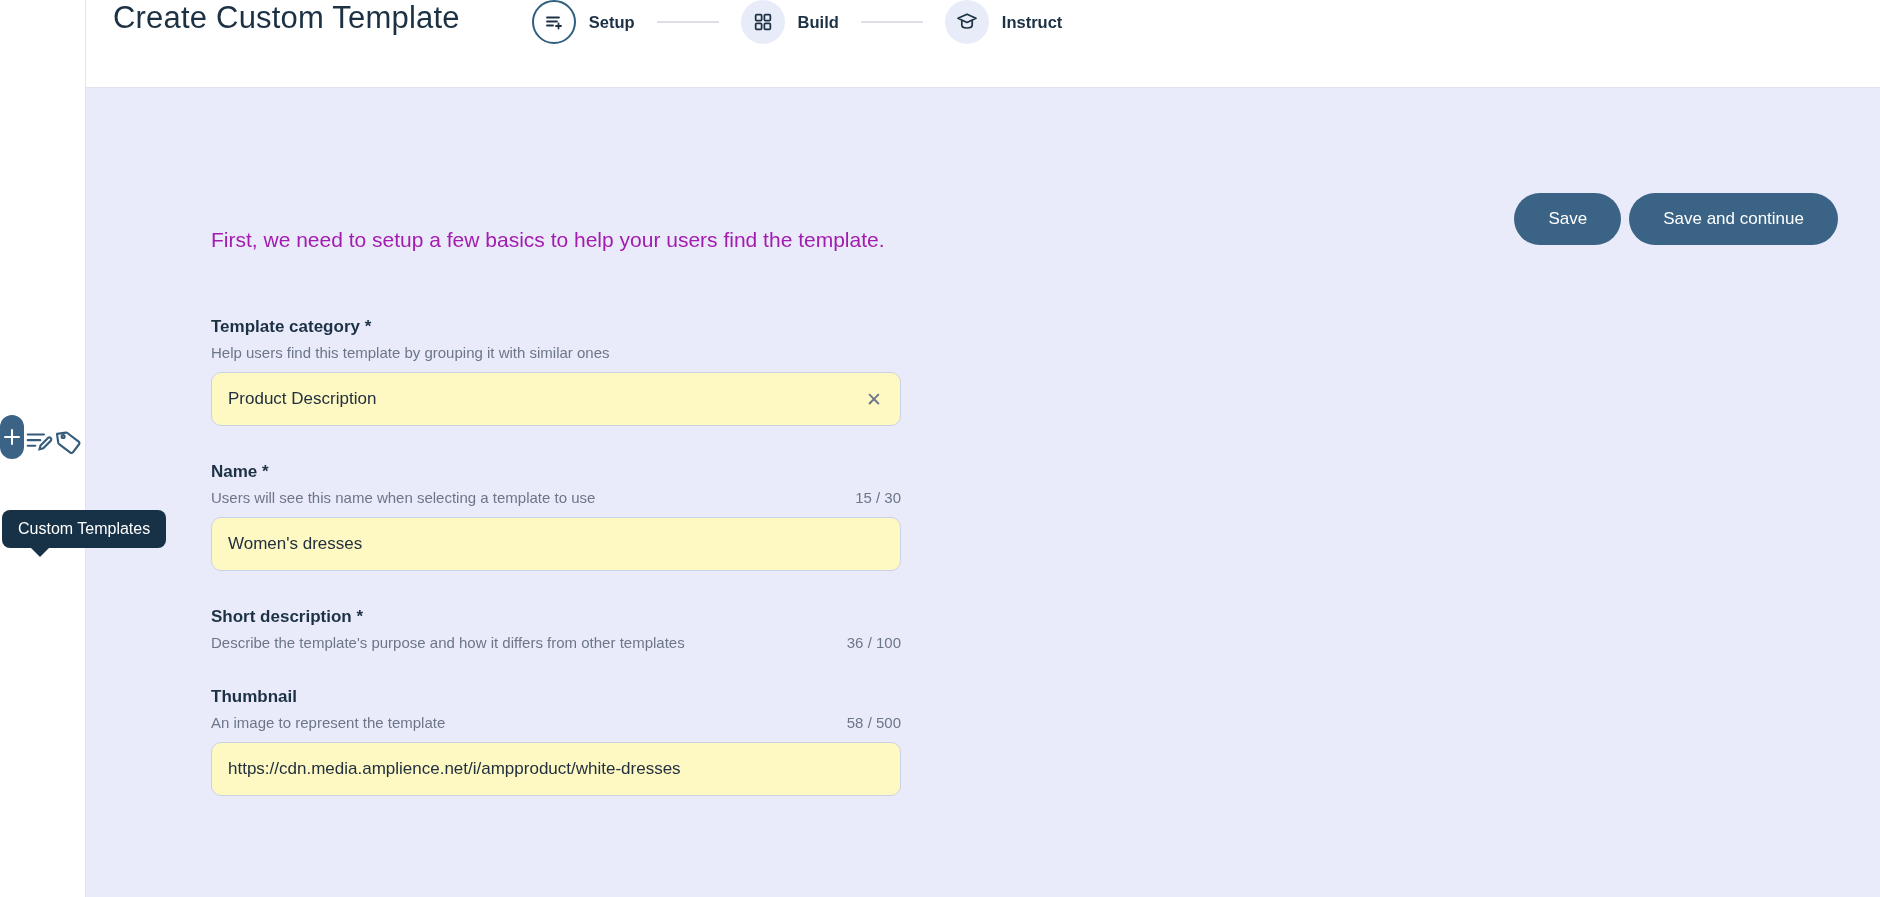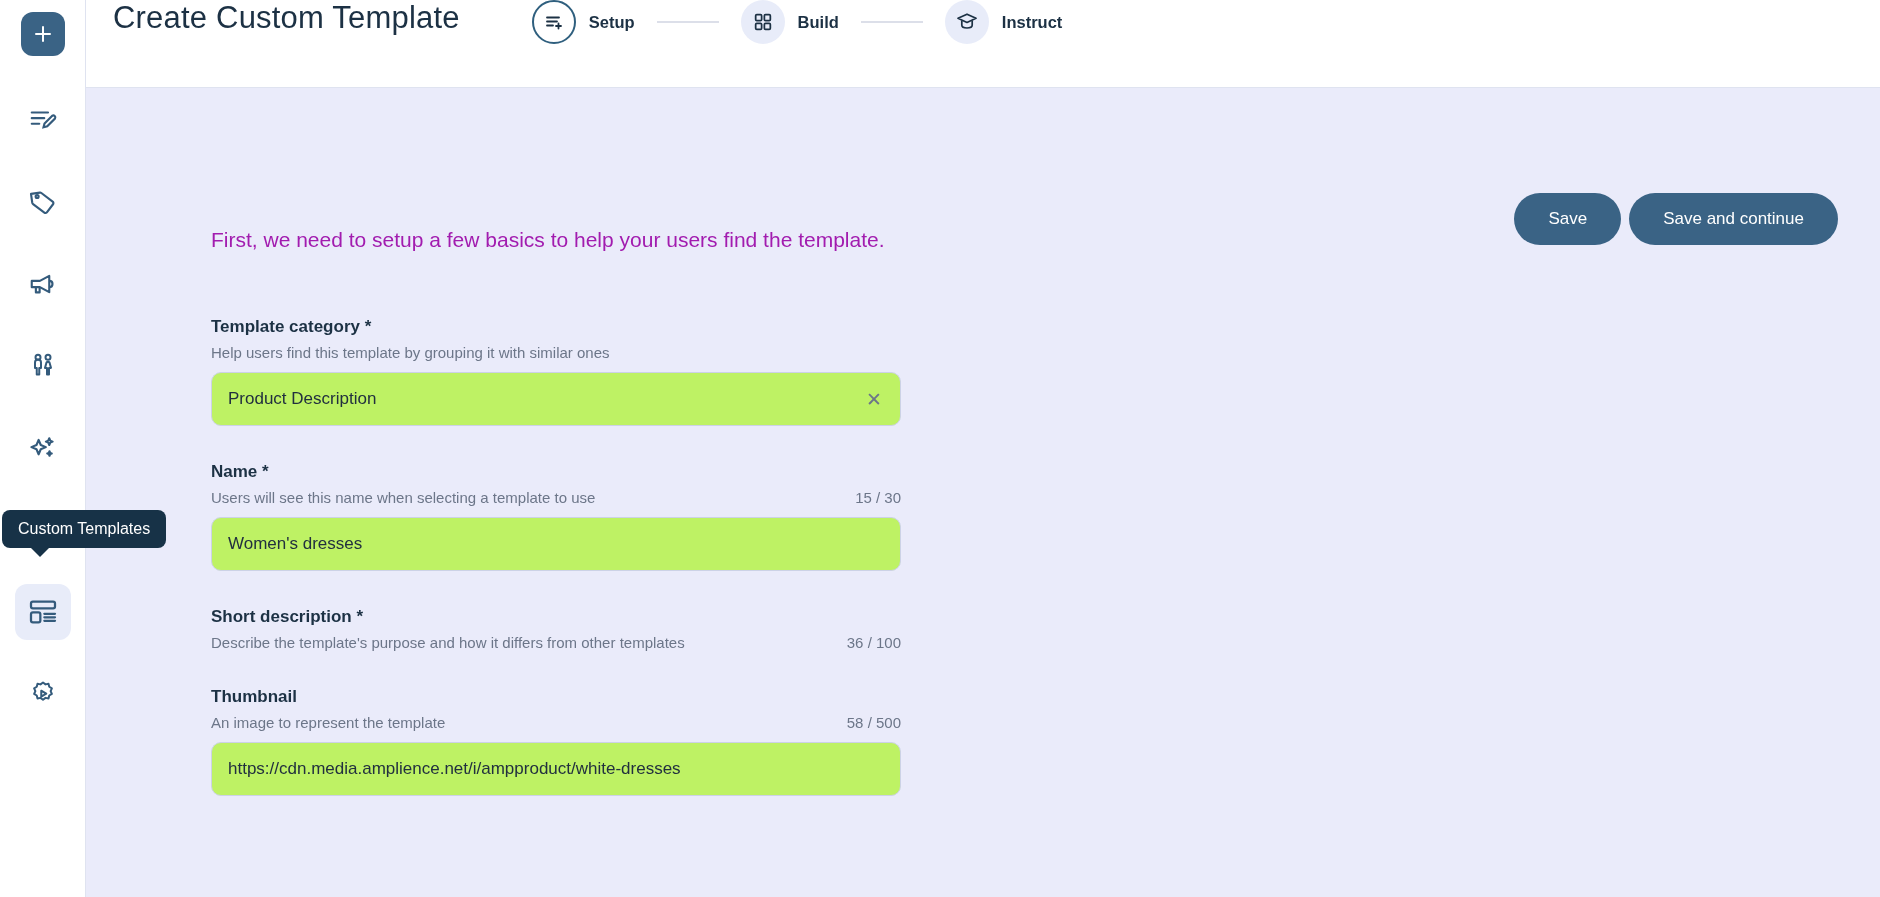--- a/index.html
+++ b/index.html
@@ -9,21 +9,21 @@
     background: #ffffff;
     overflow: hidden;
   }
   .app { display: flex; width: 1880px; height: 897px; }
 
   
   .sidebar {
     width: 86px; height: 897px;
     background: #ffffff;
     border-right: 1px solid #dfe3f0;
-    display: flex; flex-direction: column; align-items: center;
+    display: flex; align-items: center;
     padding-top: 12px;
     position: relative;
     flex: 0 0 86px;
   }
   .rail-item {
     width: 56px; height: 56px;
     display: flex; align-items: center; justify-content: center;
     border-radius: 12px;
     margin-bottom: 26px;
     color: #345b7c;
@@ -142,21 +142,21 @@
   .field-sub-row {
     display: flex; align-items: baseline; justify-content: space-between;
     width: 690px;
     margin-bottom: 11px;
   }
   .field-help { font-size: 15px; color: #6c7689; }
   .field-count { font-size: 15px; color: #6c7689; white-space: nowrap; }
 
   .input {
     width: 690px; height: 54px;
-    background: #bef264;
+    background: #fef9c3;
     border: 1px solid #ccd2e6;
     border-radius: 10px;
     display: flex; align-items: center;
     padding: 0 16px;
     position: relative;
   }
   .input-value { font-size: 17px; color: #22303f; }
   .clear-x {
     margin-left: auto;
     color: #6c7689;

